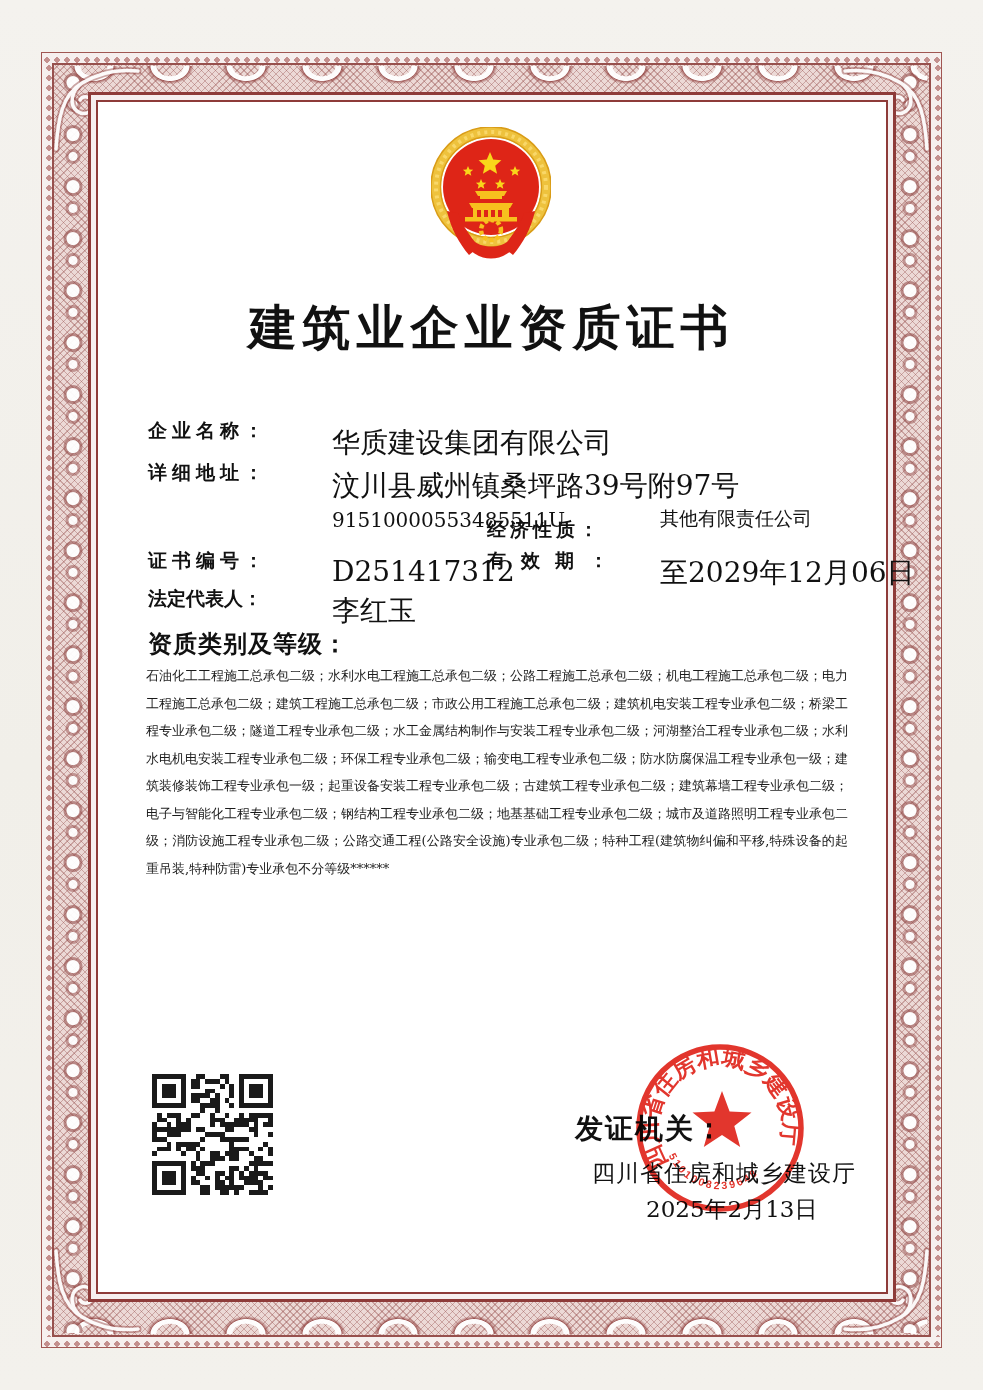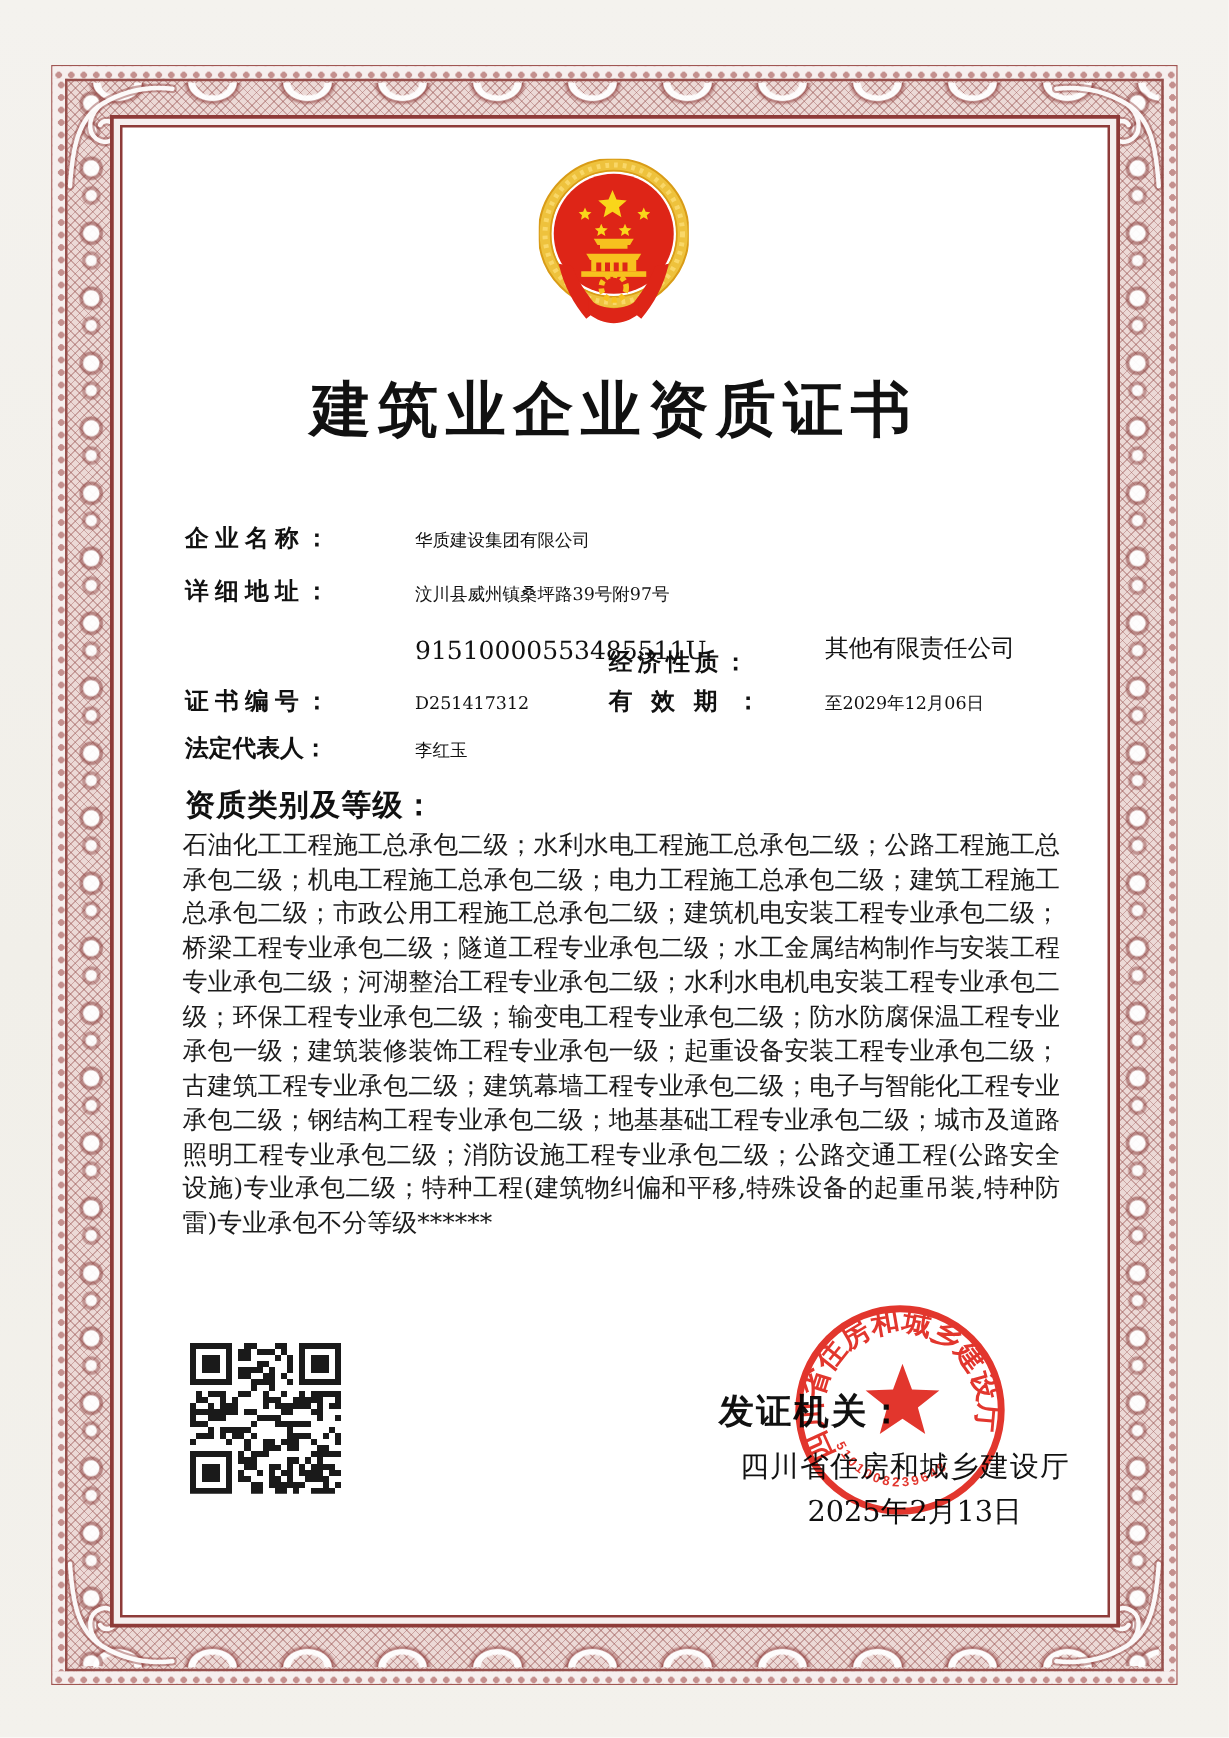--- a/index.html
+++ b/index.html
@@ -51,24 +51,24 @@
 
   
   .abs{position:absolute;}
   .title{left:0;right:0;top:296px;text-align:center;font-size:48px;font-weight:900;
          letter-spacing:6px;font-family:"Liberation Sans","DejaVu Sans",sans-serif;}
   .lbl{font-weight:900;font-size:19px;white-space:nowrap;}
   .ls4{letter-spacing:5px;}
   .lsE{letter-spacing:4px;margin-top:14px;}
   .lsV{letter-spacing:15px;}
   .lbl-sm{font-weight:900;font-size:15px;line-height:17px;white-space:nowrap;letter-spacing:1px;}
-  .val{font-family:"DejaVu Serif","Liberation Serif",serif;font-size:14px;white-space:nowrap;}
+  .val{font-family:"DejaVu Serif","Liberation Serif",serif;font-size:28px;white-space:nowrap;}
   .qual-lbl{font-weight:900;font-size:24px;letter-spacing:1px;}
   .para{left:146px;top:662px;width:702px;font-family:"DejaVu Serif","Liberation Serif",serif;
-        font-size:20px;line-height:27.5px;text-align:justify;color:#1b1b1b;}
+        font-size:13px;line-height:27.5px;text-align:justify;color:#1b1b1b;}
   .issuer-lbl{left:575px;top:1110px;font-weight:900;font-size:28px;letter-spacing:2px;z-index:3;}
   .issuer-org{left:592px;top:1158px;font-family:"DejaVu Serif","Liberation Serif",serif;
               font-size:23px;letter-spacing:1px;z-index:3;}
   .issuer-date{left:646px;top:1194px;font-family:"DejaVu Serif","Liberation Serif",serif;
               font-size:23px;z-index:3;}
   .qr{left:152px;top:1074px;width:121px;height:121px;z-index:2;}
   .qr svg{width:100%;height:100%;shape-rendering:crispEdges;}
   .seal{left:620px;top:1028px;width:200px;height:200px;z-index:4;
         mix-blend-mode:multiply;opacity:.93;}
   .emblem{left:431px;top:127px;width:120px;height:140px;}

